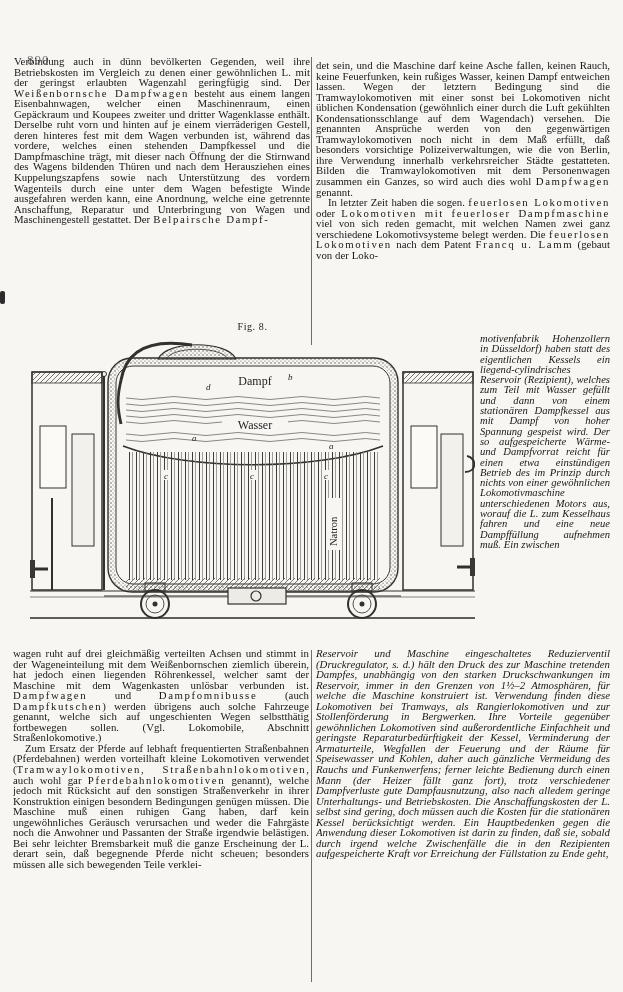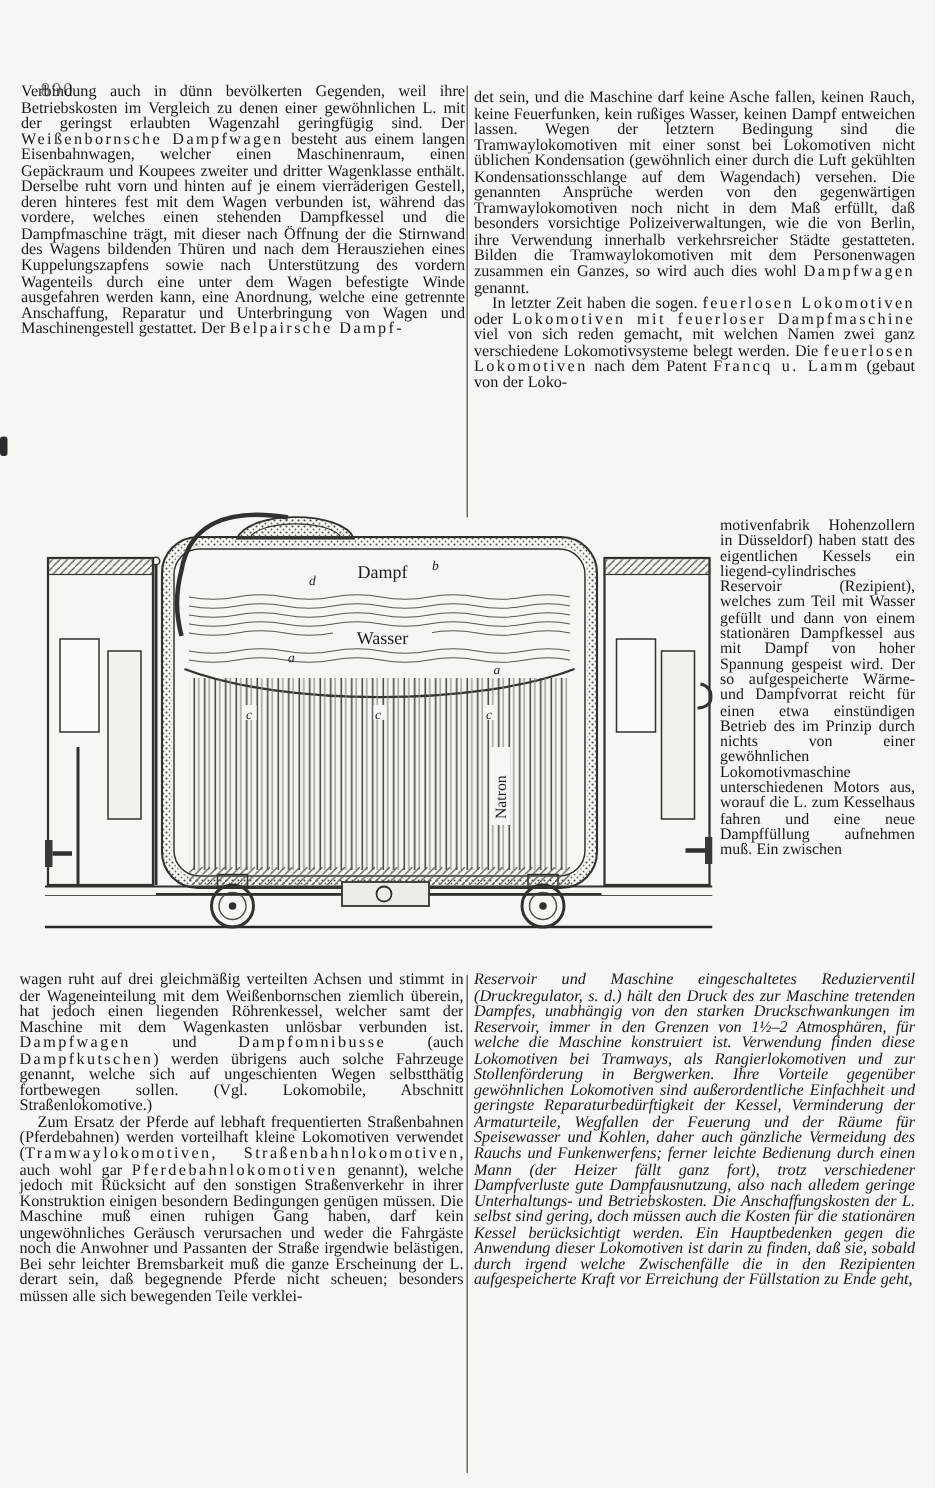--- a/index.html
+++ b/index.html
@@ -10,21 +10,21 @@
   #pgnum{position:absolute;left:27px;top:0;font-size:13px;letter-spacing:1px;color:#737373;margin-top:28px;}
   #ptitle{position:absolute;left:0;width:623px;text-align:center;top:0;font-size:13px;letter-spacing:.4px;color:#222;}
   
   .col{position:absolute;text-align:justify;font-size:10.8px;line-height:10.55px;color:#181818;
        hyphens:auto;-webkit-hyphens:auto;overflow:hidden;word-spacing:.2px;}
   .col p{margin:0;}
   .ind{text-indent:12px;}
   .sperr{letter-spacing:1.6px;}
   #col-tl{left:14px;top:56px;width:296px;height:292px;}
   #col-tr{left:316px;top:60px;width:294px;height:292px;}
-  #col-mr{left:480px;top:346px;width:130px;height:306px;font-size:10.6px;line-height:10.3px;}
+  #col-mr{left:480px;top:334px;width:130px;height:306px;font-size:10.6px;line-height:10.3px;font-style:italic;}
   #col-bl{left:13px;top:648px;width:296px;height:338px;}
   #col-br{left:316px;top:648px;width:294px;height:340px;font-style:italic;}
   .rule{position:absolute;width:1px;background:#6f6c66;}
   #rule-top{left:311px;top:57px;height:288px;}
   #rule-bot{left:311px;top:650px;height:332px;}
   
   #figlabel{position:absolute;left:30px;top:321px;width:445px;text-align:center;
             font-size:10px;letter-spacing:.6px;color:#222;}
   #figure{position:absolute;left:30px;top:338px;width:445px;height:285px;}
   #caption{position:absolute;left:30px;top:629px;width:445px;text-align:center;
@@ -44,20 +44,21 @@
 
   <div id="col-tl" class="col">
       <p class="para"><span>Verbindung auch in dünn bevölkerten Gegenden, weil ihre Betriebskosten im Vergleich zu denen einer gewöhnlichen L. mit der geringst erlaubten Wagenzahl geringfügig sind. Der </span><span class="sperr">Weißenbornsche Dampfwagen</span><span> besteht aus einem langen Eisenbahnwagen, welcher einen Maschinenraum, einen Gepäckraum und Koupees zweiter und dritter Wagenklasse enthält. Derselbe ruht vorn und hinten auf je einem vierräderigen Gestell, deren hinteres fest mit dem Wagen verbunden ist, während das vordere, welches einen stehenden Dampfkessel und die Dampfmaschine trägt, mit dieser nach Öffnung der die Stirnwand des Wagens bildenden Thüren und nach dem Herausziehen eines Kuppelungszapfens sowie nach Unterstützung des vordern Wagenteils durch eine unter dem Wagen befestigte Winde ausgefahren werden kann, eine Anordnung, welche eine getrennte Anschaffung, Reparatur und Unterbringung von Wagen und Maschinengestell gestattet. Der </span><span class="sperr">Belpairsche Dampf-</span></p>
     </div>
   <div id="col-tr" class="col">
       <p class="para"><span>det sein, und die Maschine darf keine Asche fallen, keinen Rauch, keine Feuerfunken, kein rußiges Wasser, keinen Dampf entweichen lassen. Wegen der letztern Bedingung sind die Tramwaylokomotiven mit einer sonst bei Lokomotiven nicht üblichen Kondensation (gewöhnlich einer durch die Luft gekühlten Kondensationsschlange auf dem Wagendach) versehen. Die genannten Ansprüche werden von den gegenwärtigen Tramwaylokomotiven noch nicht in dem Maß erfüllt, daß besonders vorsichtige Polizeiverwaltungen, wie die von Berlin, ihre Verwendung innerhalb verkehrsreicher Städte gestatteten. Bilden die Tramwaylokomotiven mit dem Personenwagen zusammen ein Ganzes, so wird auch dies wohl </span><span class="sperr">Dampfwagen</span><span> genannt.</span></p>
       <p class="para ind"><span>In letzter Zeit haben die sogen. </span><span class="sperr">feuerlosen Lokomotiven</span><span> oder </span><span class="sperr">Lokomotiven mit feuerloser Dampfmaschine</span><span> viel von sich reden gemacht, mit welchen Namen zwei ganz verschiedene Lokomotivsysteme belegt werden. Die </span><span class="sperr">feuerlosen Lokomotiven</span><span> nach dem Patent </span><span class="sperr">Francq u. Lamm</span><span> (gebaut von der Loko-</span></p>
     </div>
   <div id="rule-top" class="rule"></div>
 
+  <div id="figlabel">Fig. 8.</div>
 
   <div id="figure">
     <svg width="445" height="285" viewBox="0 0 445 285">
       <defs>
         <pattern id="stip" width="4" height="4" patternUnits="userSpaceOnUse">
           <circle cx="1" cy="1" r="0.7" fill="#4c4a46"></circle>
           <circle cx="3" cy="3" r="0.6" fill="#64615c"></circle>
         </pattern>
         <pattern id="tubes" width="7" height="8" patternUnits="userSpaceOnUse">
           <line x1="1.5" y1="0" x2="1.5" y2="8" stroke="#3f3d3a" stroke-width="1"></line>

